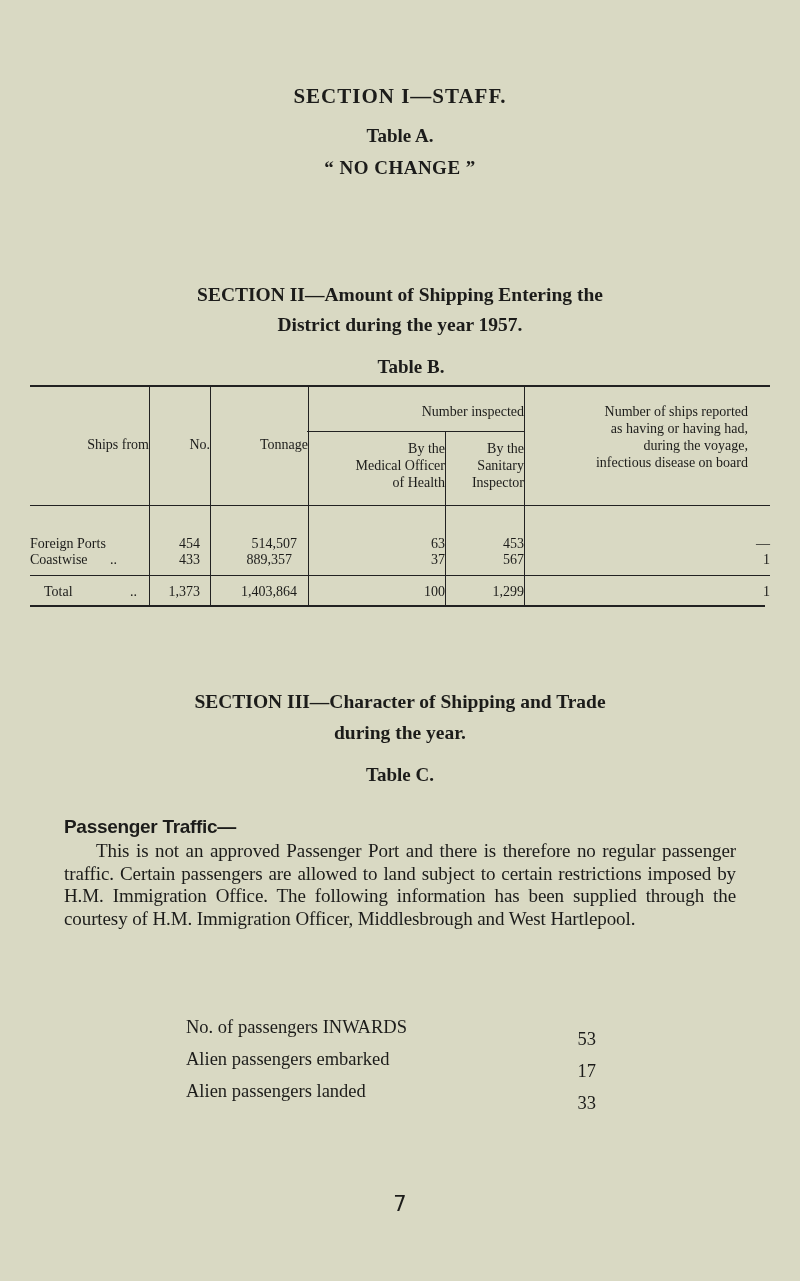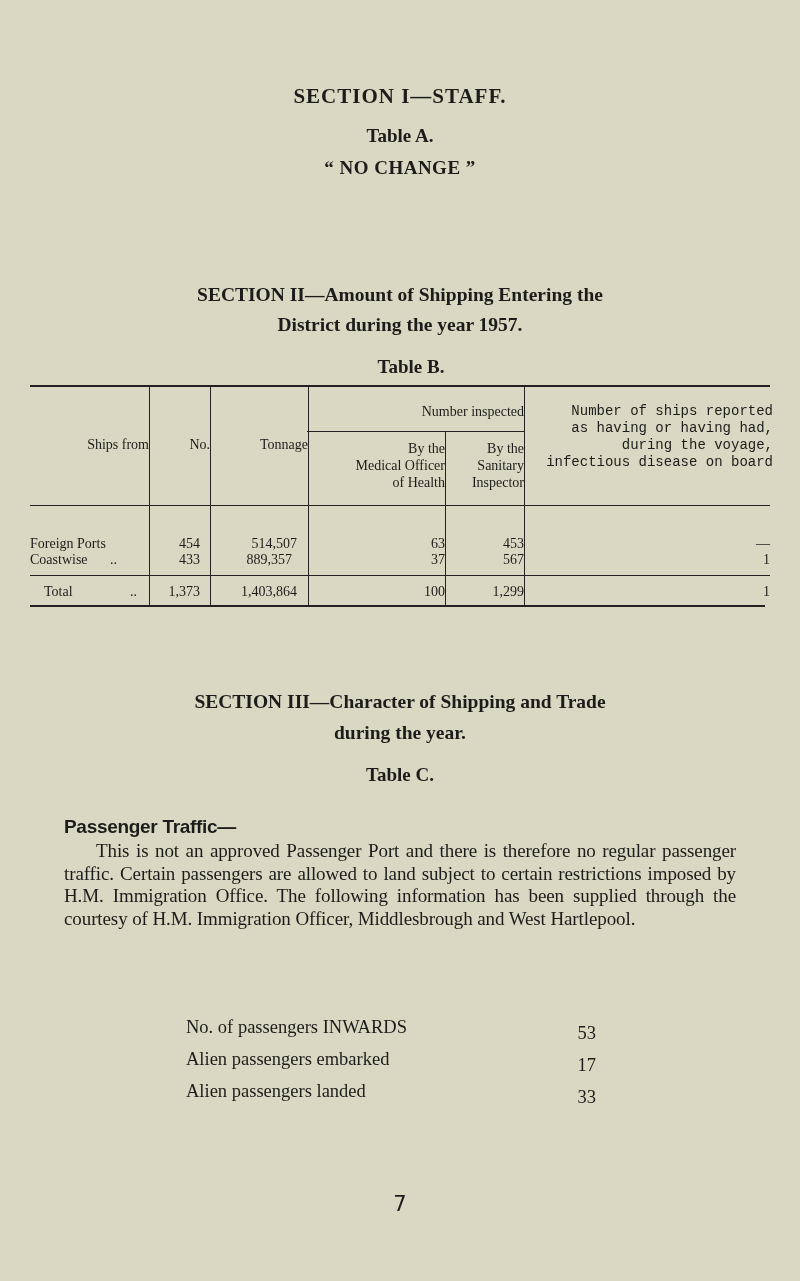--- a/index.html
+++ b/index.html
@@ -34,21 +34,21 @@
     .tableC-title { top: 764px; font-size: 19px; }
     .subhead { left: 64px; top: 816px; font-size: 19px; font-weight: bold; font-family: "Liberation Sans", sans-serif; letter-spacing: -0.3px; }
     .para {
       left: 64px; top: 840px; width: 672px; font-size: 19px; line-height: 22.5px;
       text-align: justify; font-family: "Liberation Serif", serif; letter-spacing: -0.1px;
     }
     .para .indent { display: inline-block; width: 32px; }
     .plist { left: 186px; top: 1017px; width: 420px; font-size: 18.5px; }
     .prow { position: relative; height: 32px; }
     .plabel { position: absolute; left: 0; top: 0; }
-    .pval { position: absolute; right: 10px; top: 6px; margin-left: 16px; }
+    .pval { position: absolute; right: 10px; top: 12px; margin-left: 16px; }
     .page-num { top: 1192px; font-size: 21px; font-family: "DejaVu Sans", sans-serif; }
   </style>
 </head>
 <body>
 
 <div class="abs center bold sec1-title">SECTION I—STAFF.</div>
 <div class="abs center bold tableA-title">Table A.</div>
 <div class="abs center bold no-change">“ NO CHANGE ”</div>
 
 <div class="abs center bold sec2-line1">SECTION II—Amount of Shipping Entering the</div>
@@ -76,21 +76,21 @@
   <div class="cell" style="left:279px;width:136px;top:55px;">
     <div>By the</div>
     <div>Medical Officer</div>
     <div>of Health</div>
   </div>
   <div class="cell" style="left:416px;width:78px;top:55px;">
     <div>By the</div>
     <div>Sanitary</div>
     <div>Inspector</div>
   </div>
-  <div class="cell" style="left:498px;width:245px;top:18px;font-family:Liberation Mono, monospace;">
+  <div class="cell" style="left:473px;width:245px;top:18px;">
     <div>Number of ships reported</div>
     <div>as having or having had,</div>
     <div>during the voyage,</div>
     <div>infectious disease on board</div>
   </div>
 
   <div>
     <div class="cell" style="left:0;top:150px;text-align:left;">Foreign Ports</div>
     <div class="num" style="left:120px;width:50px;top:150px;">454</div>
     <div class="num" style="left:181px;width:86px;top:150px;">514,507</div>

